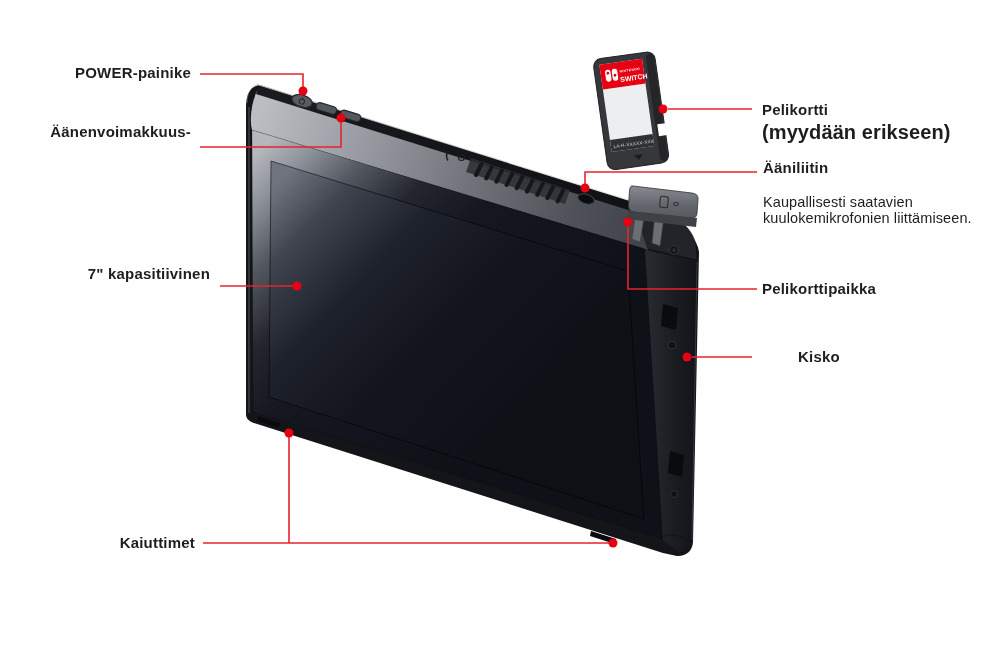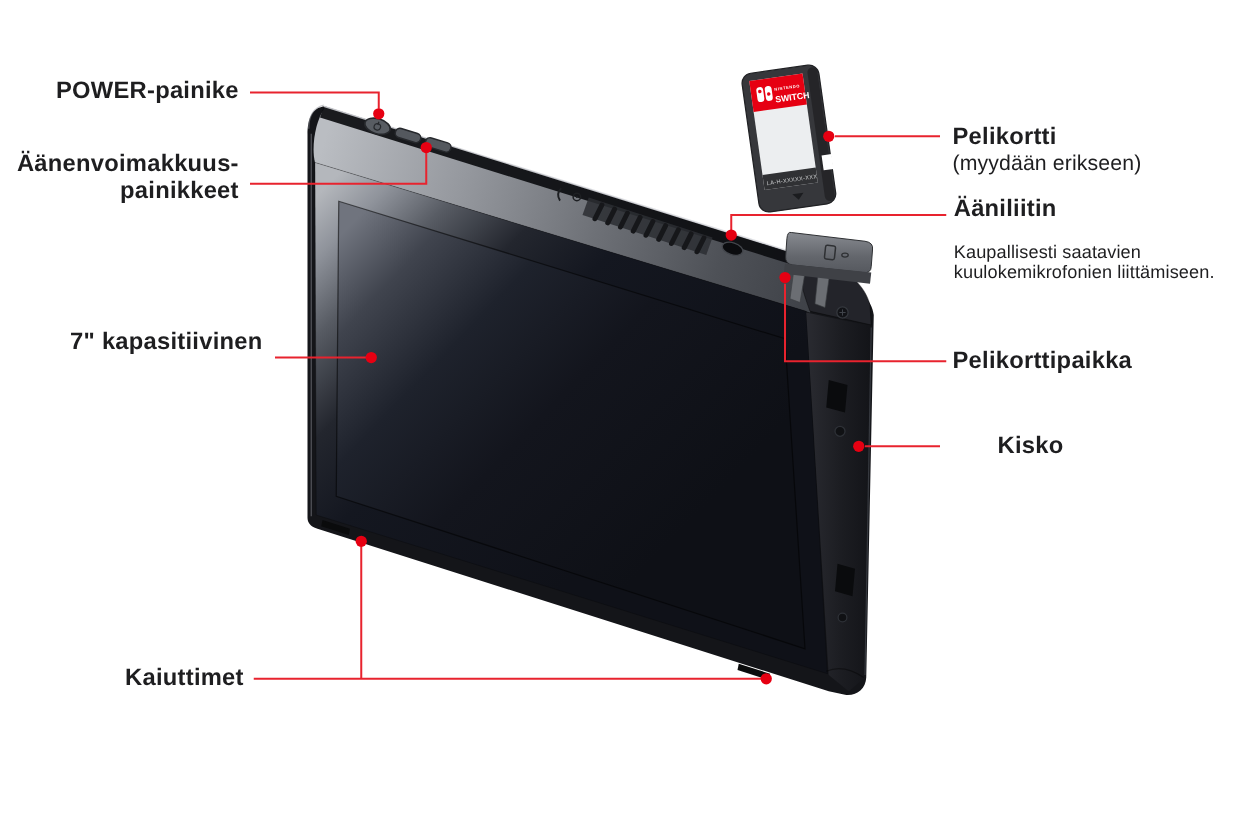--- a/index.html
+++ b/index.html
@@ -9,28 +9,28 @@
     --label-text:#1e1e20;
   }
   html,body{margin:0;padding:0;background:var(--bg);}
   #stage{
     position:relative;width:1000px;height:660px;background:var(--bg);
     overflow:hidden;font-family:"Liberation Sans",sans-serif;
   }
   #console-art{position:absolute;left:0;top:0;width:1000px;height:660px;}
   .label{
     position:absolute;color:var(--label-text);
-    font-size:19px;font-weight:600;letter-spacing:.2px;
+    font-size:15px;font-weight:600;letter-spacing:.2px;
     line-height:21px;white-space:nowrap;
   }
   .label.r{text-align:right;}
   .label .ln{display:block;}
   .sub{
     position:absolute;color:var(--label-text);
-    font-size:17px;font-weight:400;letter-spacing:.1px;white-space:nowrap;
+    font-size:20px;font-weight:700;letter-spacing:.1px;white-space:nowrap;
   }
   .desc{
     position:absolute;color:var(--label-text);
     font-size:14.5px;font-weight:400;line-height:15.6px;
     letter-spacing:.1px;white-space:nowrap;
   }
   .desc .ln{display:block;}
 </style>
 </head>
 <body>
@@ -179,21 +179,20 @@
       <circle cx="585" cy="188" r="4.5"></circle>
       <circle cx="628" cy="222" r="4.5"></circle>
       <circle cx="687" cy="357" r="4.5"></circle>
     </g>
   </svg>
 
   <div class="label r" style="right:809px;top:62px;">POWER-painike</div>
 
   <div class="label r" style="right:809px;top:121px;margin-left:44px;">
     <span class="ln">Äänenvoimakkuus-</span>
-    <span class="ln">painikkeet</span>
   </div>
 
   <div class="label r" style="right:790px;top:264px;line-height:20px;">
     <span class="ln">7" kapasitiivinen</span>
   </div>
 
   <div class="label r" style="right:805px;top:532px;">Kaiuttimet</div>
 
   <div class="label" style="left:762px;top:99px;">Pelikortti</div>
   <div class="sub" style="left:762px;top:121px;">(myydään erikseen)</div>

